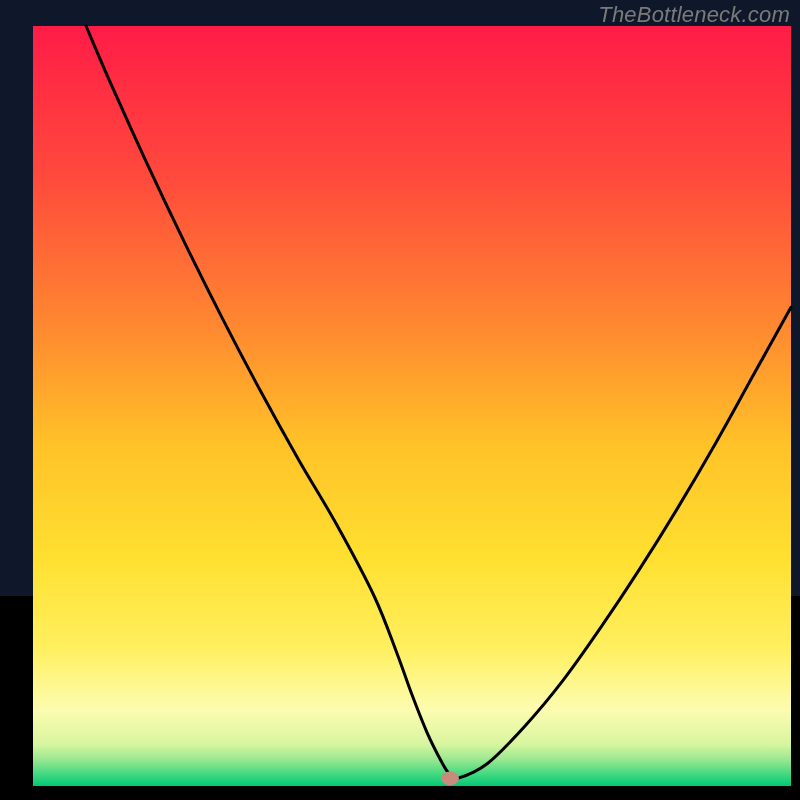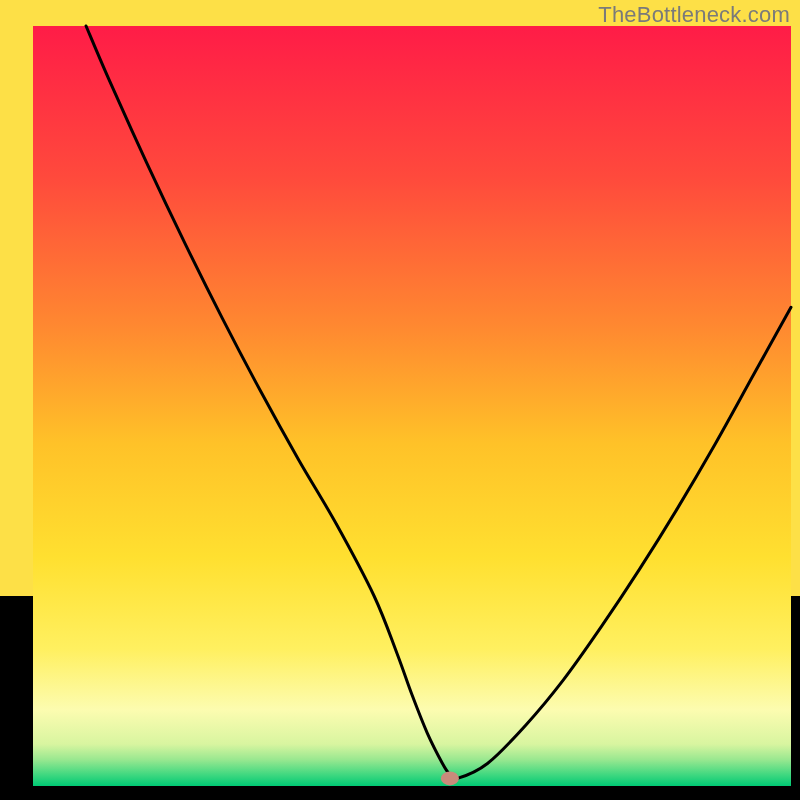--- a/index.html
+++ b/index.html
@@ -7,21 +7,22 @@
     padding: 0;
     width: 800px;
     height: 800px;
     background: #000;
     overflow: hidden;
   }
   .frame {
     position: relative;
     width: 800px;
     height: 596px;
-    background: #fde047;
+    background: #0f172a;
+    font-style: italic;
   }
   .watermark {
     position: absolute;
     top: 2px;
     right: 10px;
     color: #7a7a7a;
     font-family: Arial, Helvetica, sans-serif;
     font-size: 22px;
     font-weight: 500;
     letter-spacing: 0.2px;

